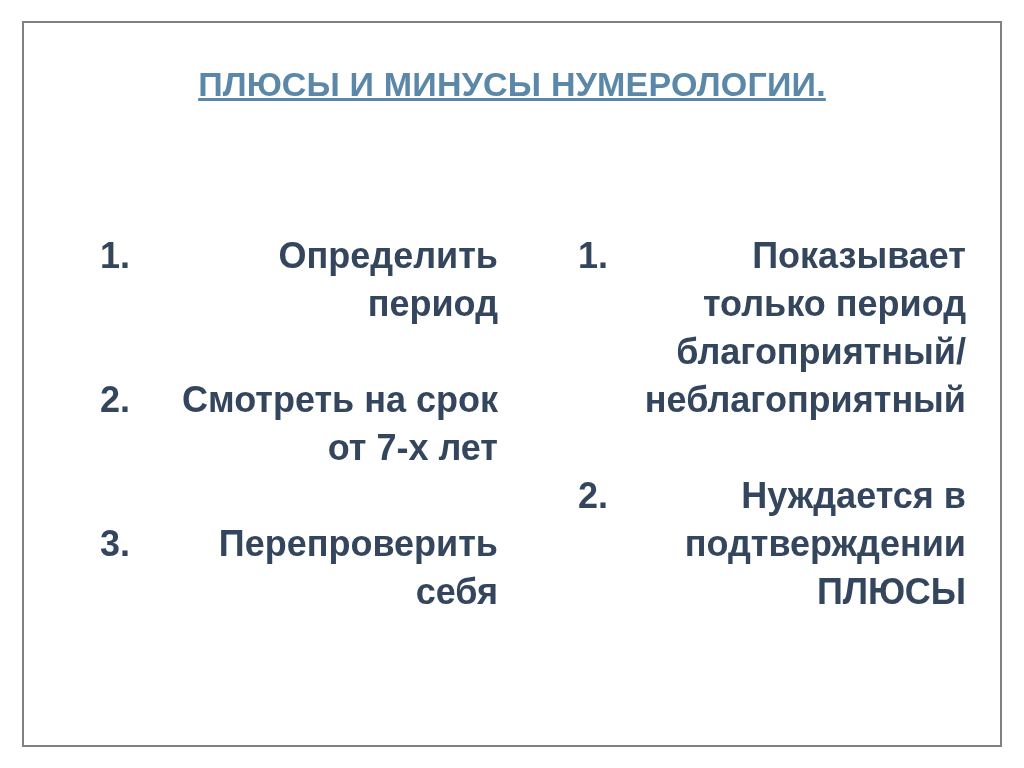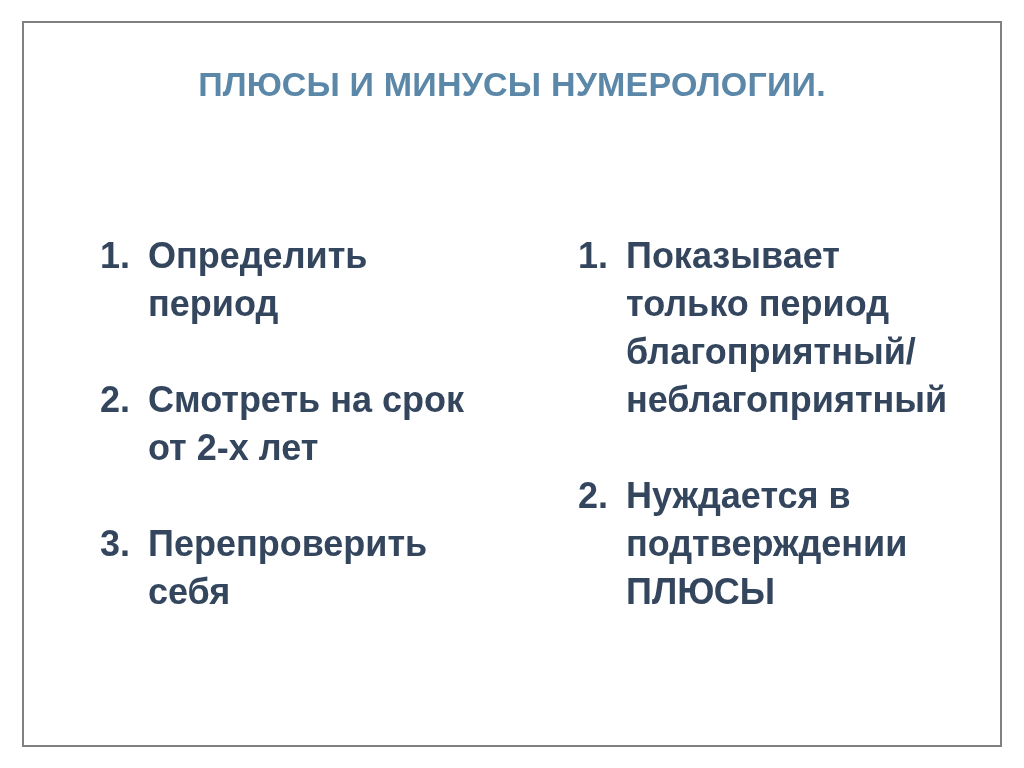--- a/index.html
+++ b/index.html
@@ -40,20 +40,21 @@
     top: 64px;
     width: 1024px;
     text-align: center;
     font-size: 34px;
     line-height: 40px;
     font-weight: bold;
     color: #5b87a8;
     letter-spacing: 0.2px;
     font-stretch: condensed;
     white-space: nowrap;
+    text-decoration: underline;
   }
 
   .columns {
     position: absolute;
     left: 0;
     top: 232px;
     width: 1024px;
     height: 420px;
   }
 
@@ -86,21 +87,21 @@
     font-size: 36px;
     line-height: 48px;
     font-weight: bold;
     color: #34465e;
     font-stretch: condensed;
   }
 
   .item-text {
     display: block;
     padding-left: 46px;
-    text-align: left;
+    text-align: right;
     white-space: pre-line;
   }
 
   
   .column-left  .list-item.gap-a { margin-top: 0px;  }
   .column-left  .list-item.gap-b { margin-top: 48px; }
   .column-left  .list-item.gap-c { margin-top: 48px; }
 
   .column-right .list-item.gap-a { margin-top: 0px;  }
   .column-right .list-item.gap-b { margin-top: 48px; }
@@ -120,21 +121,21 @@
 
       <div class="list-item gap-a">
         <span class="item-number">1.</span>
         <span class="item-text">Определить
 период</span>
       </div>
 
       <div class="list-item gap-b">
         <span class="item-number">2.</span>
         <span class="item-text">Смотреть на срок
-от 2-х лет</span>
+от 7-х лет</span>
       </div>
 
       <div class="list-item gap-c">
         <span class="item-number">3.</span>
         <span class="item-text">Перепроверить
 себя</span>
       </div>
 
     </div>
 

